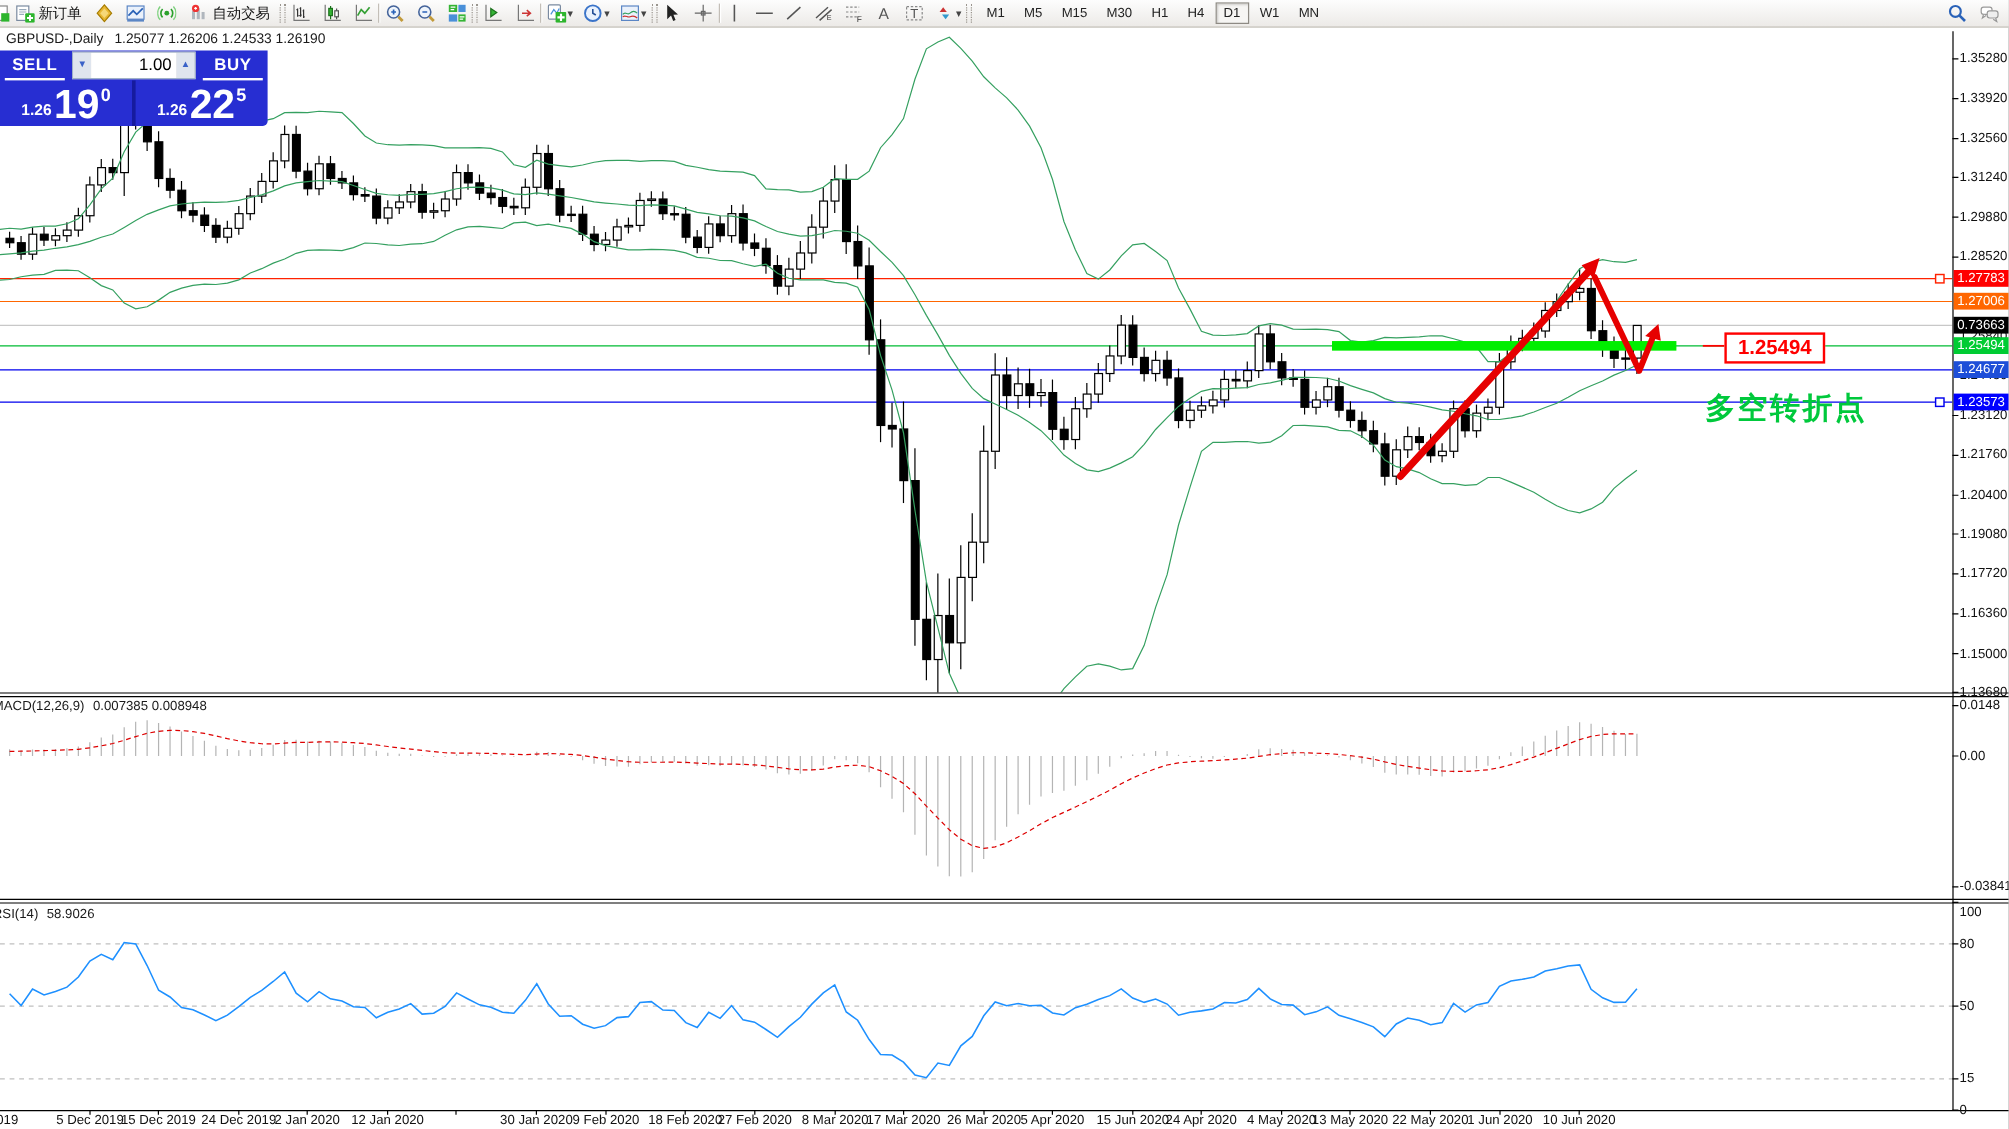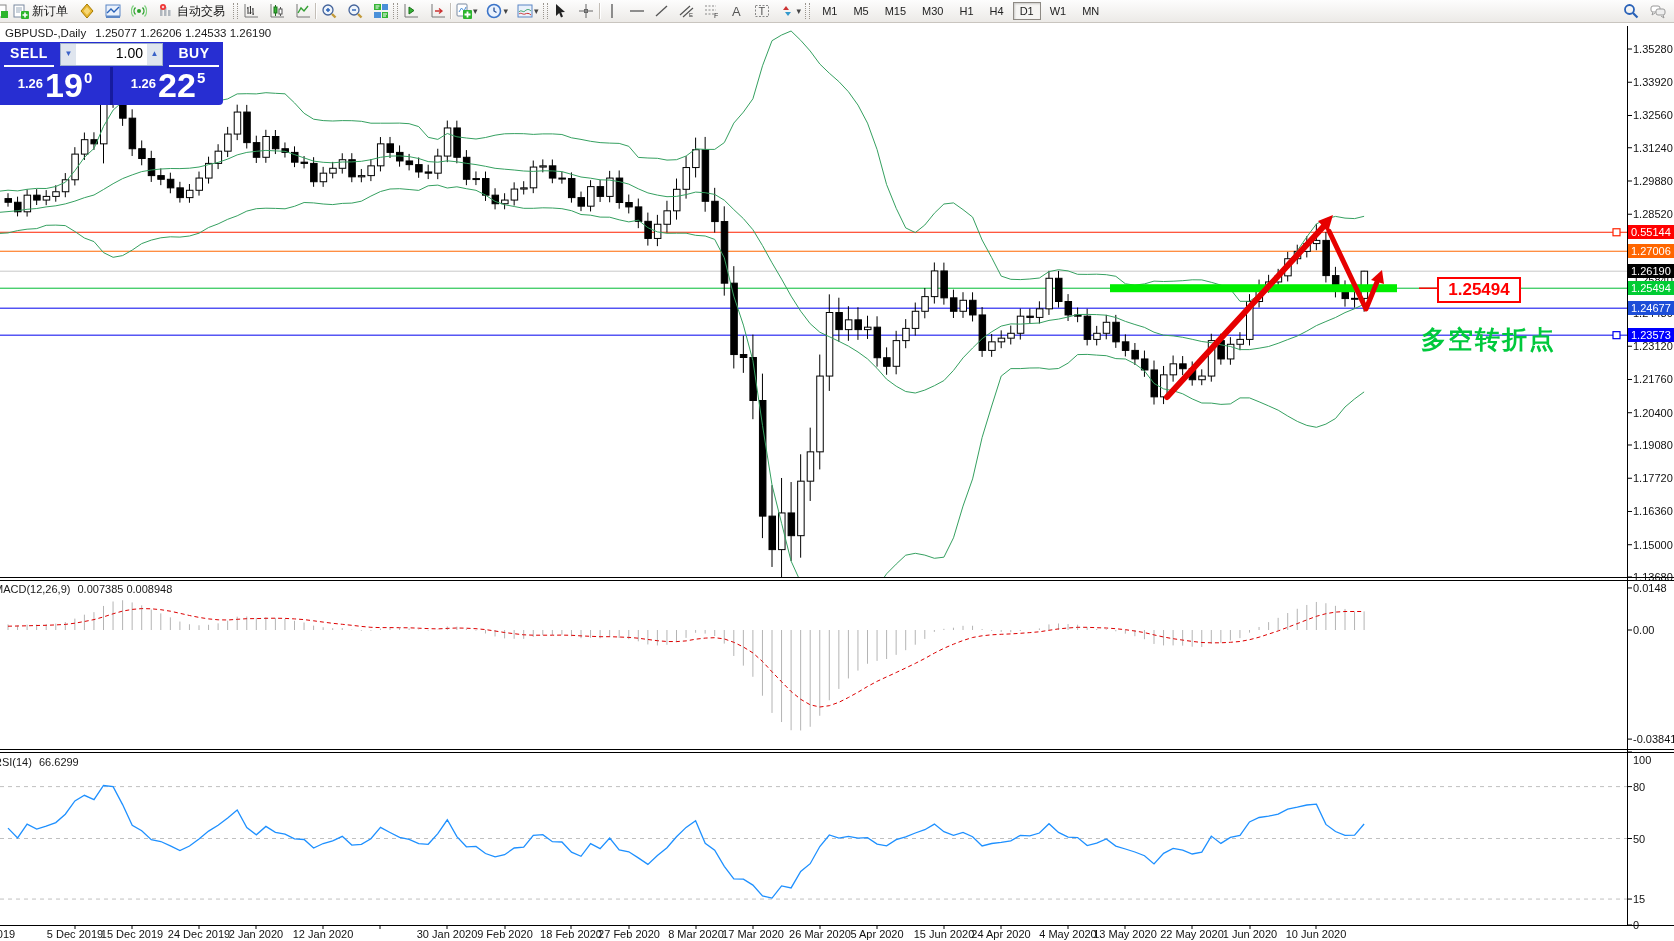--- a/index.html
+++ b/index.html
@@ -35,21 +35,21 @@
   .quote-panel{position:absolute;left:0;top:42px;width:223px;height:63px;z-index:5;
      background:#272ed2;border-radius:0 0 4px 0;color:#fff;}
   .qp-top{display:flex;align-items:stretch;height:25px;}
   .qp-sell,.qp-buy{flex:0 0 58px;text-align:center;font-size:14px;font-weight:bold;
      letter-spacing:.5px;line-height:23px;position:relative;}
   .qp-sell::after,.qp-buy::after{content:"";position:absolute;left:4px;right:4px;bottom:0;height:2px;background:#fff;}
   .qp-spin{flex:1;display:flex;background:#e9e7e3;border:1px solid #9fb1c9;margin:1px 2px;}
   .qp-arrow{width:15px;background:#dfe5ee;color:#3a62c8;font-size:8px;line-height:19px;text-align:center;}
   .qp-val{flex:1;background:#fff;color:#000;font-size:14px;text-align:right;padding:1px 4px 0 0;}
   .qp-prices{display:flex;height:38px;}
-  .qp-half{flex:1;display:flex;align-items:center;justify-content:center;padding-bottom:3px;}
+  .qp-half{flex:1;display:flex;align-items:flex-end;justify-content:center;padding-bottom:3px;}
   .qp-div{width:3px;background:#161b9e;}
   .qp-small{font-size:13px;font-weight:bold;margin:0 2px 3px 0;}
   .qp-big{font-size:34px;font-weight:bold;line-height:30px;}
   .qp-sup{font-size:15px;font-weight:bold;margin:0 0 14px 1px;}
   svg text{font-family:"Liberation Sans",sans-serif;}
 </style>
 </head>
 <body>
 
 <div class="app">
@@ -811,43 +811,43 @@
     <div class="chart-title">
       <span>GBPUSD-,Daily</span>
       <span style="margin-left:6px">1.25077 1.26206 1.24533 1.26190</span>
     </div>
     <div class="pane-label" style="left:-6px;top:583px">
       <span>MACD(12,26,9)</span>
       <span style="margin-left:4px">0.007385 0.008948</span>
     </div>
     <div class="pane-label" style="left:-6px;top:756px">
       <span>RSI(14)</span>
-      <span style="margin-left:4px">66.6299</span>
+      <span style="margin-left:4px">58.9026</span>
     </div>
     <div class="price-tag" id="price-tag" style="left: 1437px; top: 277px;">1.25494</div>
     <div class="note-text" id="note-text" style="left: 1421px; top: 323px; color: rgb(0, 201, 60);">多空转折点</div>
   <div class="axis-lab partial" style="top: 273.751px;">1.25840</div>
       <div class="axis-lab partial" style="top: 306.995px;">1.24480</div>
       <div class="axis-lab" style="top: 43px;">1.35280</div>
       <div class="axis-lab" style="top: 76.2438px;">1.33920</div>
       <div class="axis-lab" style="top: 109.488px;">1.32560</div>
       <div class="axis-lab" style="top: 141.754px;">1.31240</div>
       <div class="axis-lab" style="top: 174.998px;">1.29880</div>
       <div class="axis-lab" style="top: 208.241px;">1.28520</div>
       <div class="axis-lab" style="top: 340.239px;">1.23120</div>
       <div class="axis-lab" style="top: 373.483px;">1.21760</div>
       <div class="axis-lab" style="top: 406.727px;">1.20400</div>
       <div class="axis-lab" style="top: 438.993px;">1.19080</div>
       <div class="axis-lab" style="top: 472.237px;">1.17720</div>
       <div class="axis-lab" style="top: 505.48px;">1.16360</div>
       <div class="axis-lab" style="top: 538.724px;">1.15000</div>
       <div class="axis-lab" style="top: 570.99px;">1.13680</div>
-      <div class="tag" style="top: 225.257px; background: rgb(255, 0, 0);">0.55144</div>
+      <div class="tag" style="top: 225.257px; background: rgb(255, 0, 0);">1.27783</div>
       <div class="tag" style="top: 244.25px; background: rgb(255, 102, 0);">1.27006</div>
-      <div class="tag" style="top: 264.196px; background: rgb(0, 0, 0);">1.26190</div>
+      <div class="tag" style="top: 264.196px; background: rgb(0, 0, 0);">0.73663</div>
       <div class="tag" style="top: 281.209px; background: rgb(0, 204, 51);">1.25494</div>
       <div class="tag" style="top: 301.18px; background: #1d4ed8;">1.24677</div>
       <div class="tag" style="top: 328.166px; background: rgb(0, 0, 255);">1.23573</div>
       <div class="axis-lab" style="top: 581.968px;">0.0148</div>
       <div class="axis-lab" style="top: 624px;">0.00</div>
       <div class="axis-lab" style="top: 733.099px;">-0.038415</div>
       <div class="axis-lab" style="top: 754px;">100</div>
       <div class="axis-lab" style="top: 780.6px;">80</div>
       <div class="axis-lab" style="top: 832.5px;">50</div>
       <div class="axis-lab" style="top: 893.05px;">15</div>

